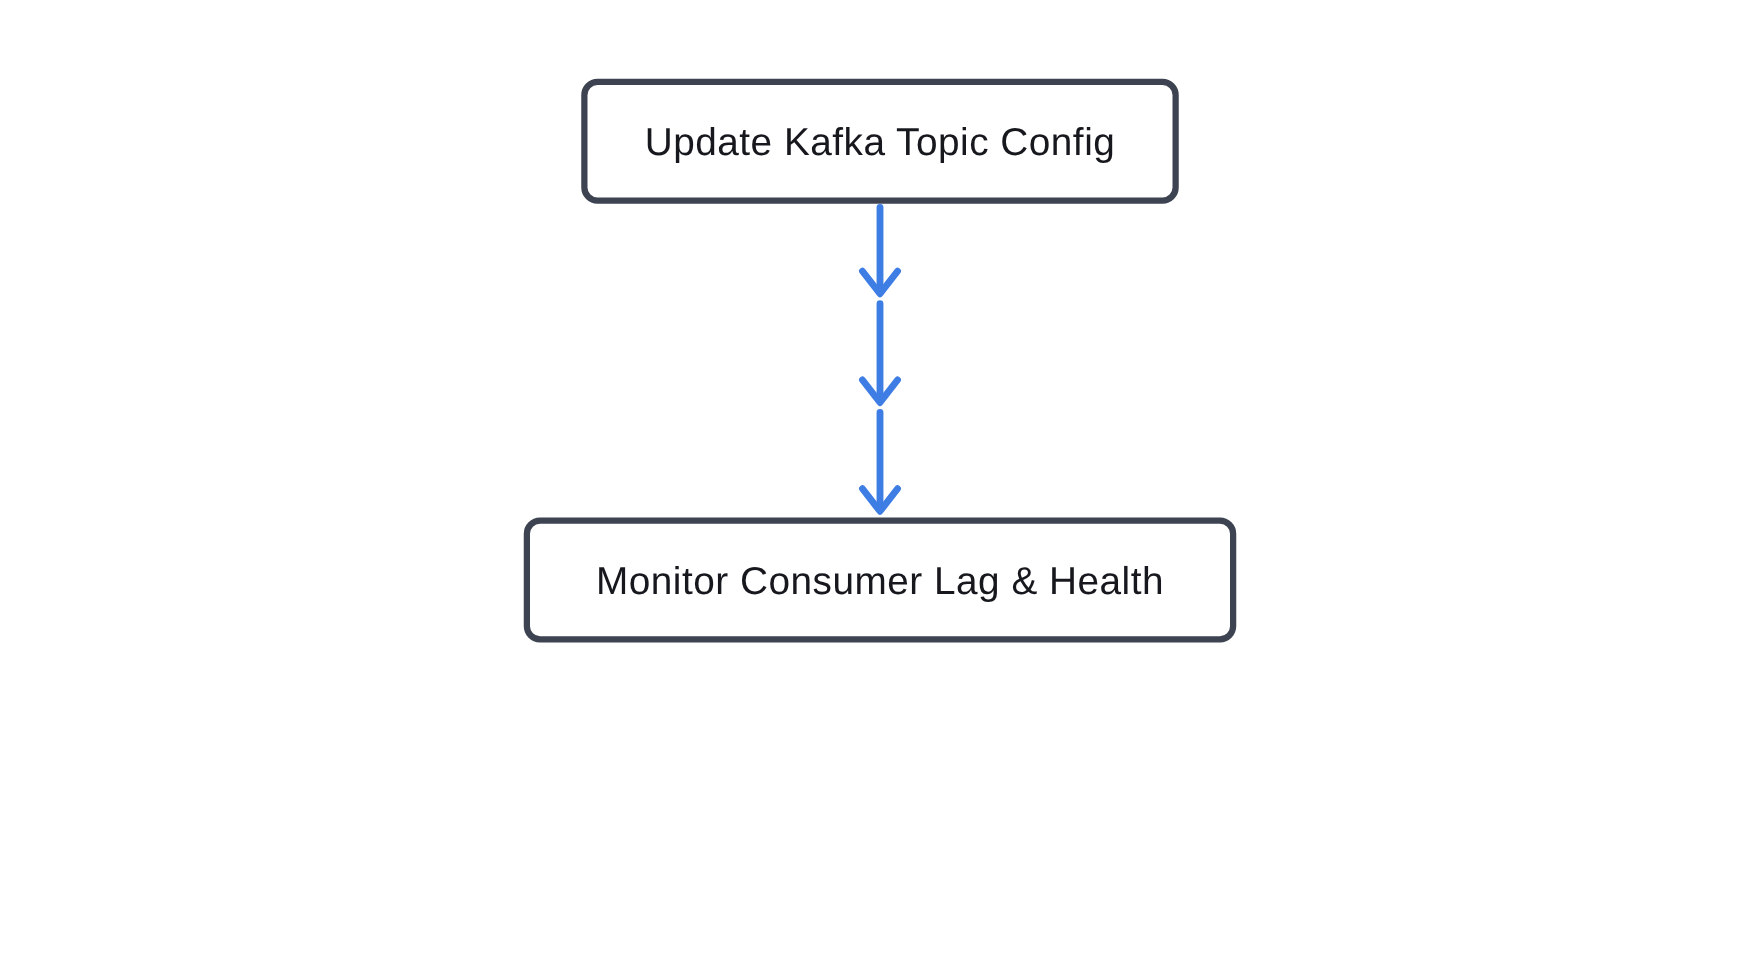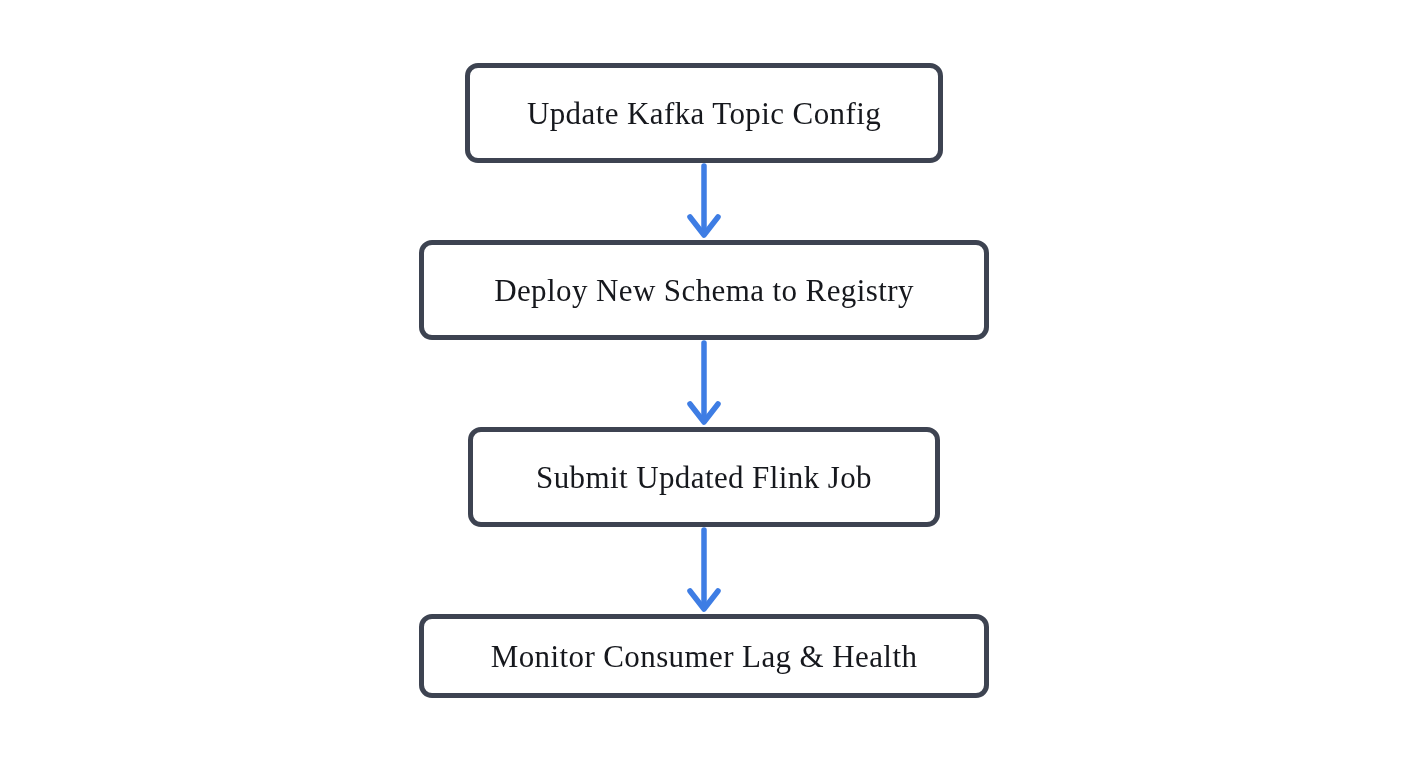--- a/index.html
+++ b/index.html
@@ -6,21 +6,21 @@
     margin: 0;
     padding: 0;
     background: #ffffff;
   }
   .canvas {
     position: relative;
     width: 1408px;
     height: 768px;
     background: var(--background, #ffffff);
     overflow: hidden;
-    font-family: Liberation Serif, serif;
+    font-family: Liberation Sans, sans-serif;
   }
   .flow-column {
     position: absolute;
     top: 63px;
     left: 0;
     width: 100%;
     display: flex;
     flex-direction: column;
     align-items: center;
   }
@@ -67,32 +67,26 @@
 
     <div class="node">
       <span class="node-label">Update Kafka Topic Config</span>
     </div>
 
     <svg class="arrow" width="44" height="77" viewBox="0 0 44 77">
       <line x1="22" y1="3" x2="22" y2="66"></line>
       <path d="M 8 54 L 22 72 L 36 54"></path>
     </svg>
 
-    <div class="node">
-      <span class="node-label">Deploy New Schema to Registry</span>
-    </div>
 
     <svg class="arrow" width="44" height="87" viewBox="0 0 44 87">
       <line x1="22" y1="3" x2="22" y2="76"></line>
       <path d="M 8 64 L 22 82 L 36 64"></path>
     </svg>
 
-    <div class="node">
-      <span class="node-label">Submit Updated Flink Job</span>
-    </div>
 
     <svg class="arrow" width="44" height="87" viewBox="0 0 44 87">
       <line x1="22" y1="3" x2="22" y2="76"></line>
       <path d="M 8 64 L 22 82 L 36 64"></path>
     </svg>
 
     <div class="node">
       <span class="node-label">Monitor Consumer Lag &amp; Health</span>
     </div>
 

